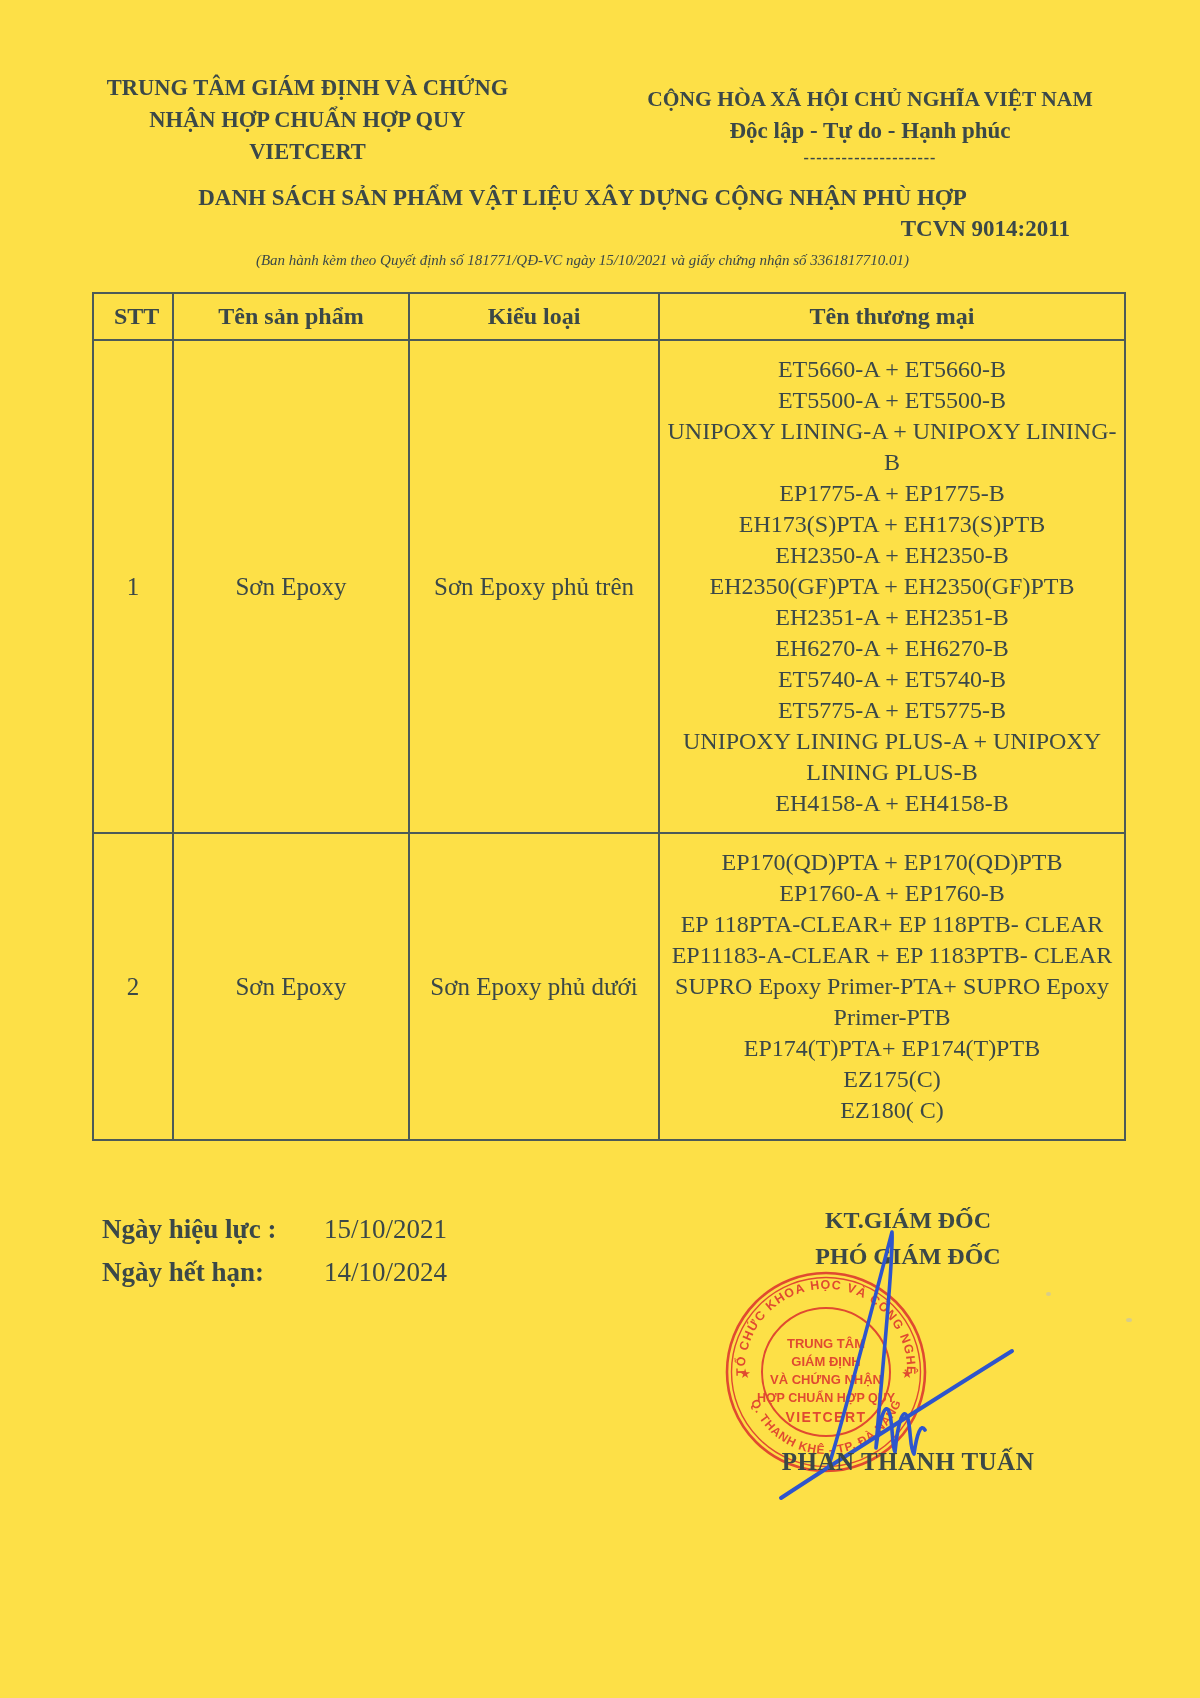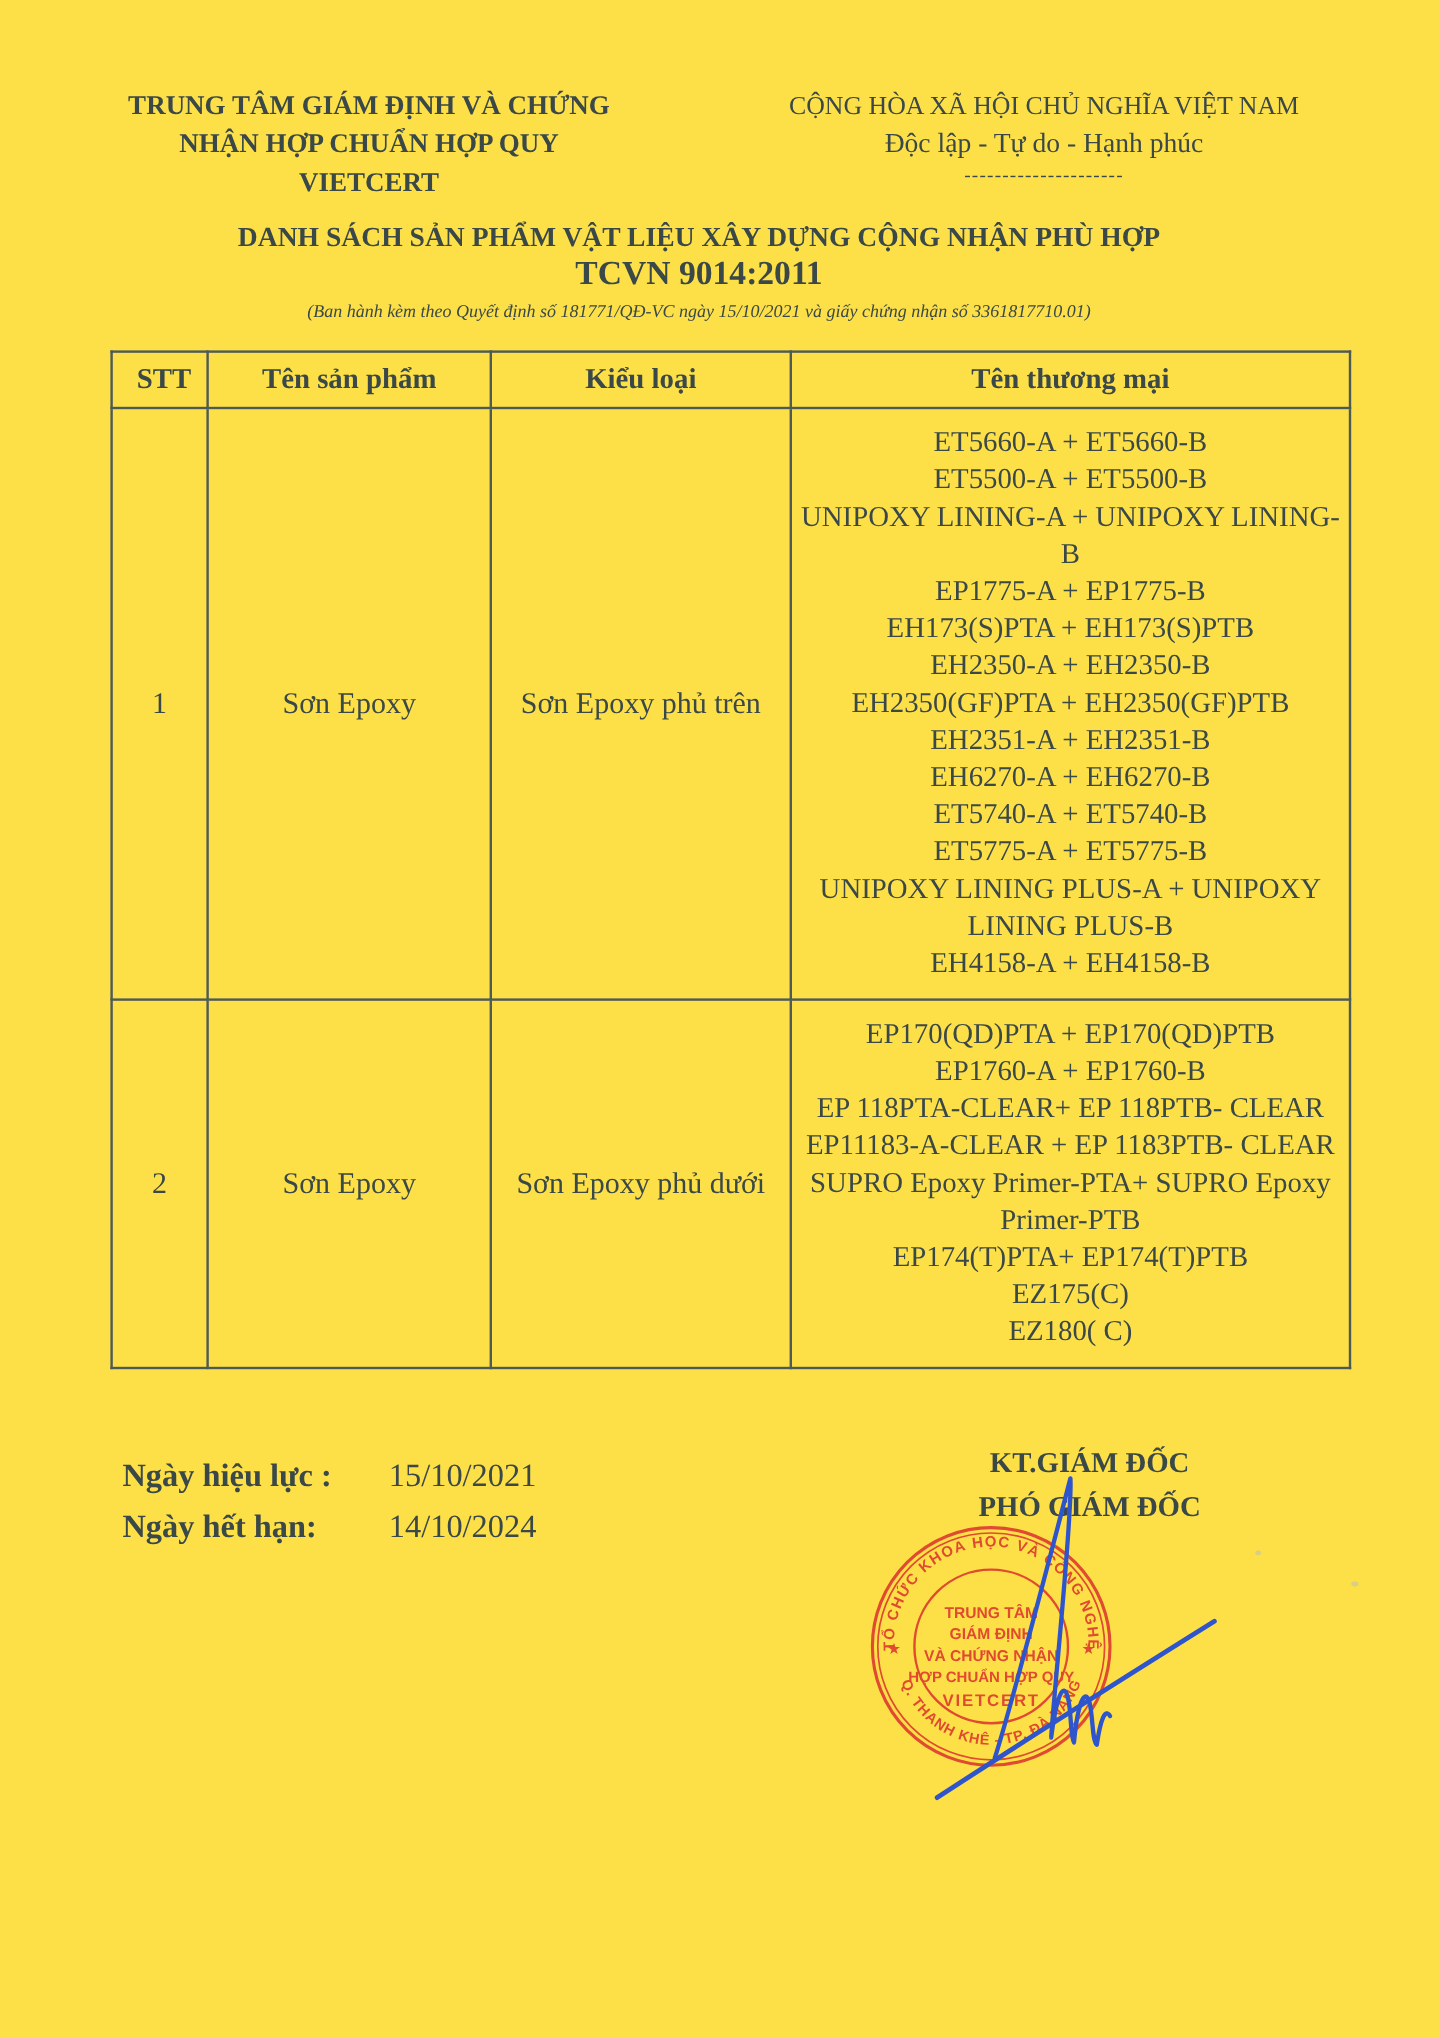--- a/index.html
+++ b/index.html
@@ -16,29 +16,29 @@
   .hdr {
     display:flex; justify-content:space-between;
     padding:72px 85px 0 85px;
   }
   .hdr-left {
     width:445px; text-align:center;
     font-weight:bold; font-size:22.5px; line-height:32px;
   }
   .hdr-right {
     width:490px; text-align:center;
-    font-weight:normal; line-height:32px;
+    font-weight:bold; line-height:32px;margin-top:11px;
   }
   .nat-line1 { font-size:21.5px; }
   .nat-line2 { font-size:23px; }
   .nat-sep { font-size:16px; letter-spacing:1px; line-height:18px; margin-top:2px; }
   
   .title-block { text-align:center; margin:14px 130px 0 95px; }
   .title-line1 { font-weight:bold; font-size:23px; line-height:31px; }
-  .title-line2 { font-weight:bold; font-size:28px; line-height:31px; }
+  .title-line2 { font-weight:bold; font-size:23px; line-height:31px;text-align:right; }
   .subtitle { font-style:italic; font-size:15px; line-height:26px; margin-top:3px; }
   
   table.prod {
     margin:19px 0 0 92px;
     border-collapse:collapse;
     width:1032px;
     table-layout:fixed;
   }
   table.prod th, table.prod td {
     border:2.5px solid #4c5a58;
@@ -208,18 +208,19 @@
                C 106,196 112,179 116,195
                C 119,208 118,228 121,232
                C 124,200 130,185 134,199
                C 137,212 136,230 140,234
                C 143,213 147,203 151,210"></path>
           <path stroke-width="4" d="M 7,278 C 62,242 182,166 238,131"></path>
         </g>
       </svg>
     </div>
 
+    <div class="sign-name">PHAN THANH TUẤN</div>
   </div>
 
   <div class="speck" style="left:1046px; top:1292px; width:5px; height:4px;"></div>
   <div class="speck" style="left:1126px; top:1318px; width:6px; height:4px;"></div>
 
 </div>
 
 </body></html>

